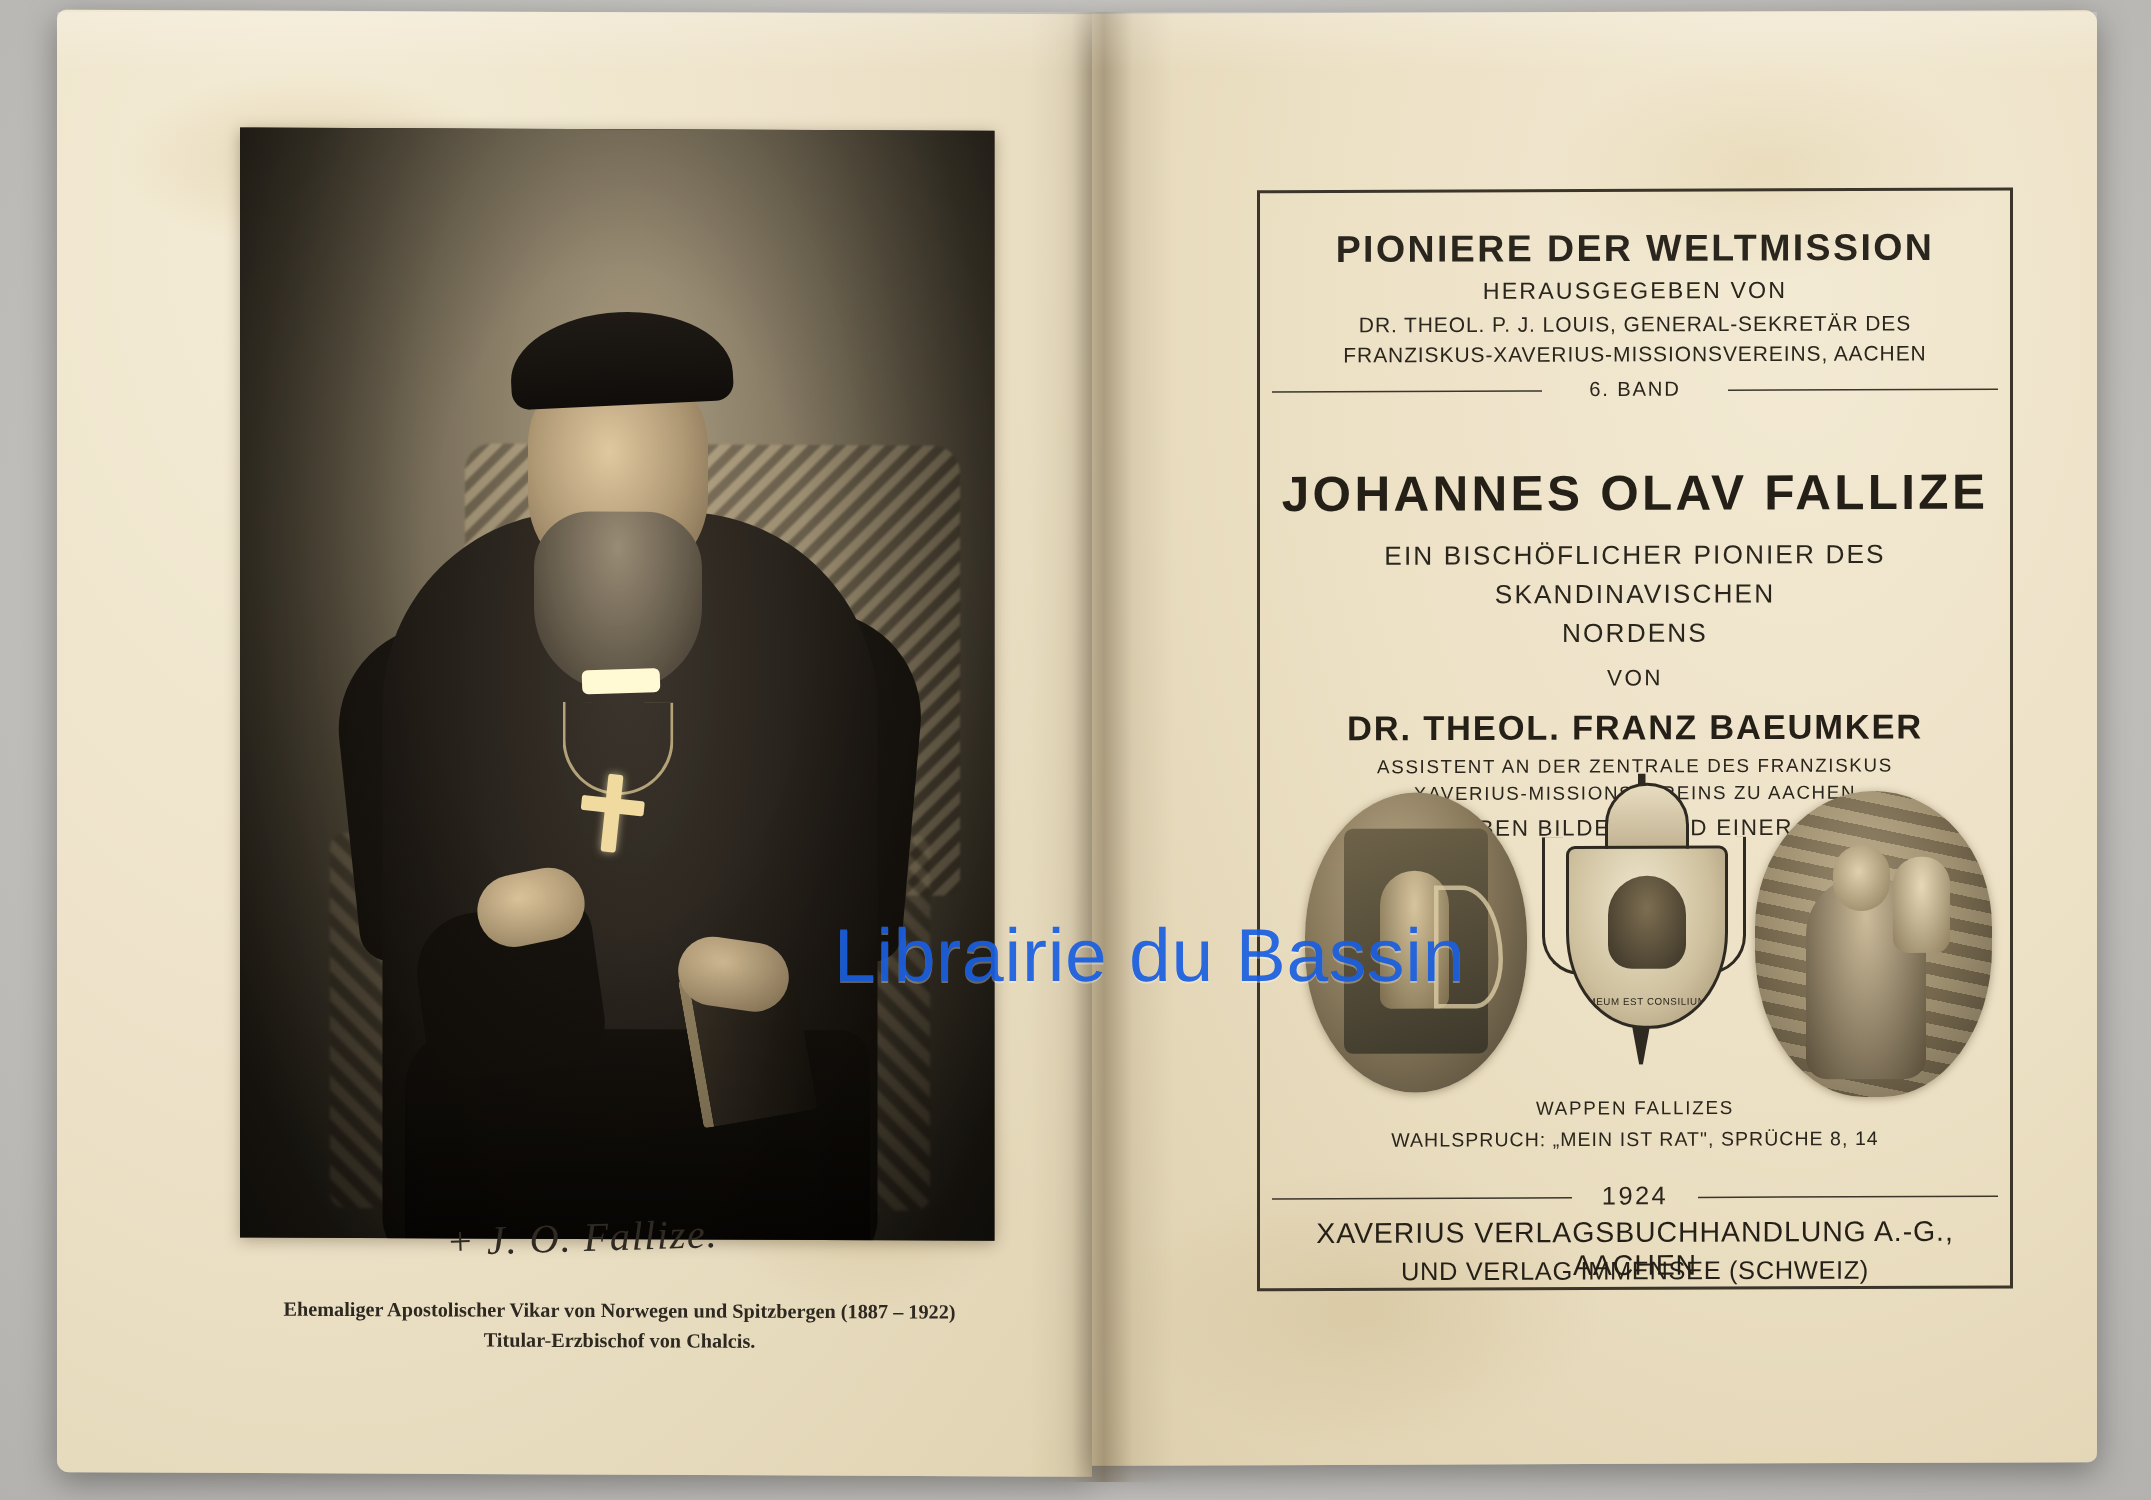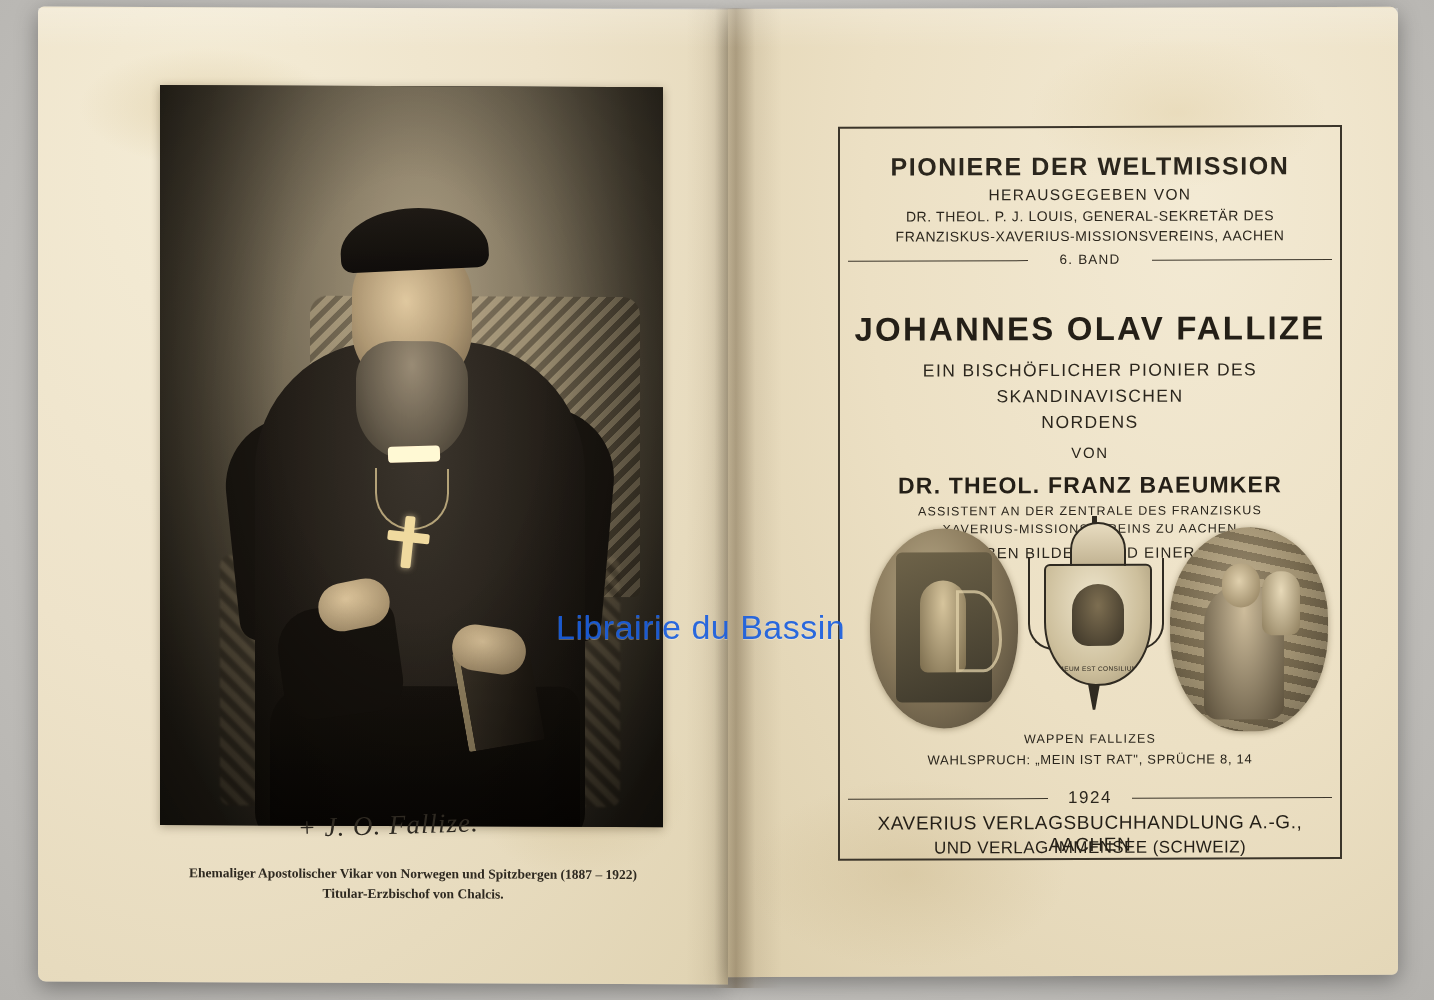--- a/index.html
+++ b/index.html
@@ -226,21 +226,21 @@
   .tp-year{position:absolute;left:0;top:660px;width:100%;text-align:center;font-size:17px;letter-spacing:1.6px;color:#2b261d;}
   .year-line-l,.year-line-r{position:absolute;top:670px;height:0;border-top:1.4px solid #3b352a;}
   .year-line-l{left:8px;width:200px;}
   .year-line-r{right:8px;width:200px;}
   .tp-pub1{position:absolute;left:0;top:684px;width:100%;text-align:center;font-size:19px;letter-spacing:.6px;color:#241f17;}
   .tp-pub2{position:absolute;left:0;top:710px;width:100%;text-align:center;font-size:17px;letter-spacing:.4px;color:#241f17;}
 
   
   .watermark{
     position:absolute;left:556px;top:608px;
-    font-size:34px;color:#1a5fe0;opacity:.92;
+    font-size:50px;color:#1a5fe0;opacity:.92;
     text-shadow:0 1px 0 rgba(255,255,255,.35);
     letter-spacing:.5px;white-space:nowrap;
     font-family:"Liberation Sans", sans-serif;
     pointer-events:none;
   }
 </style>
 </head>
 <body>
 
 <div id="scene">

